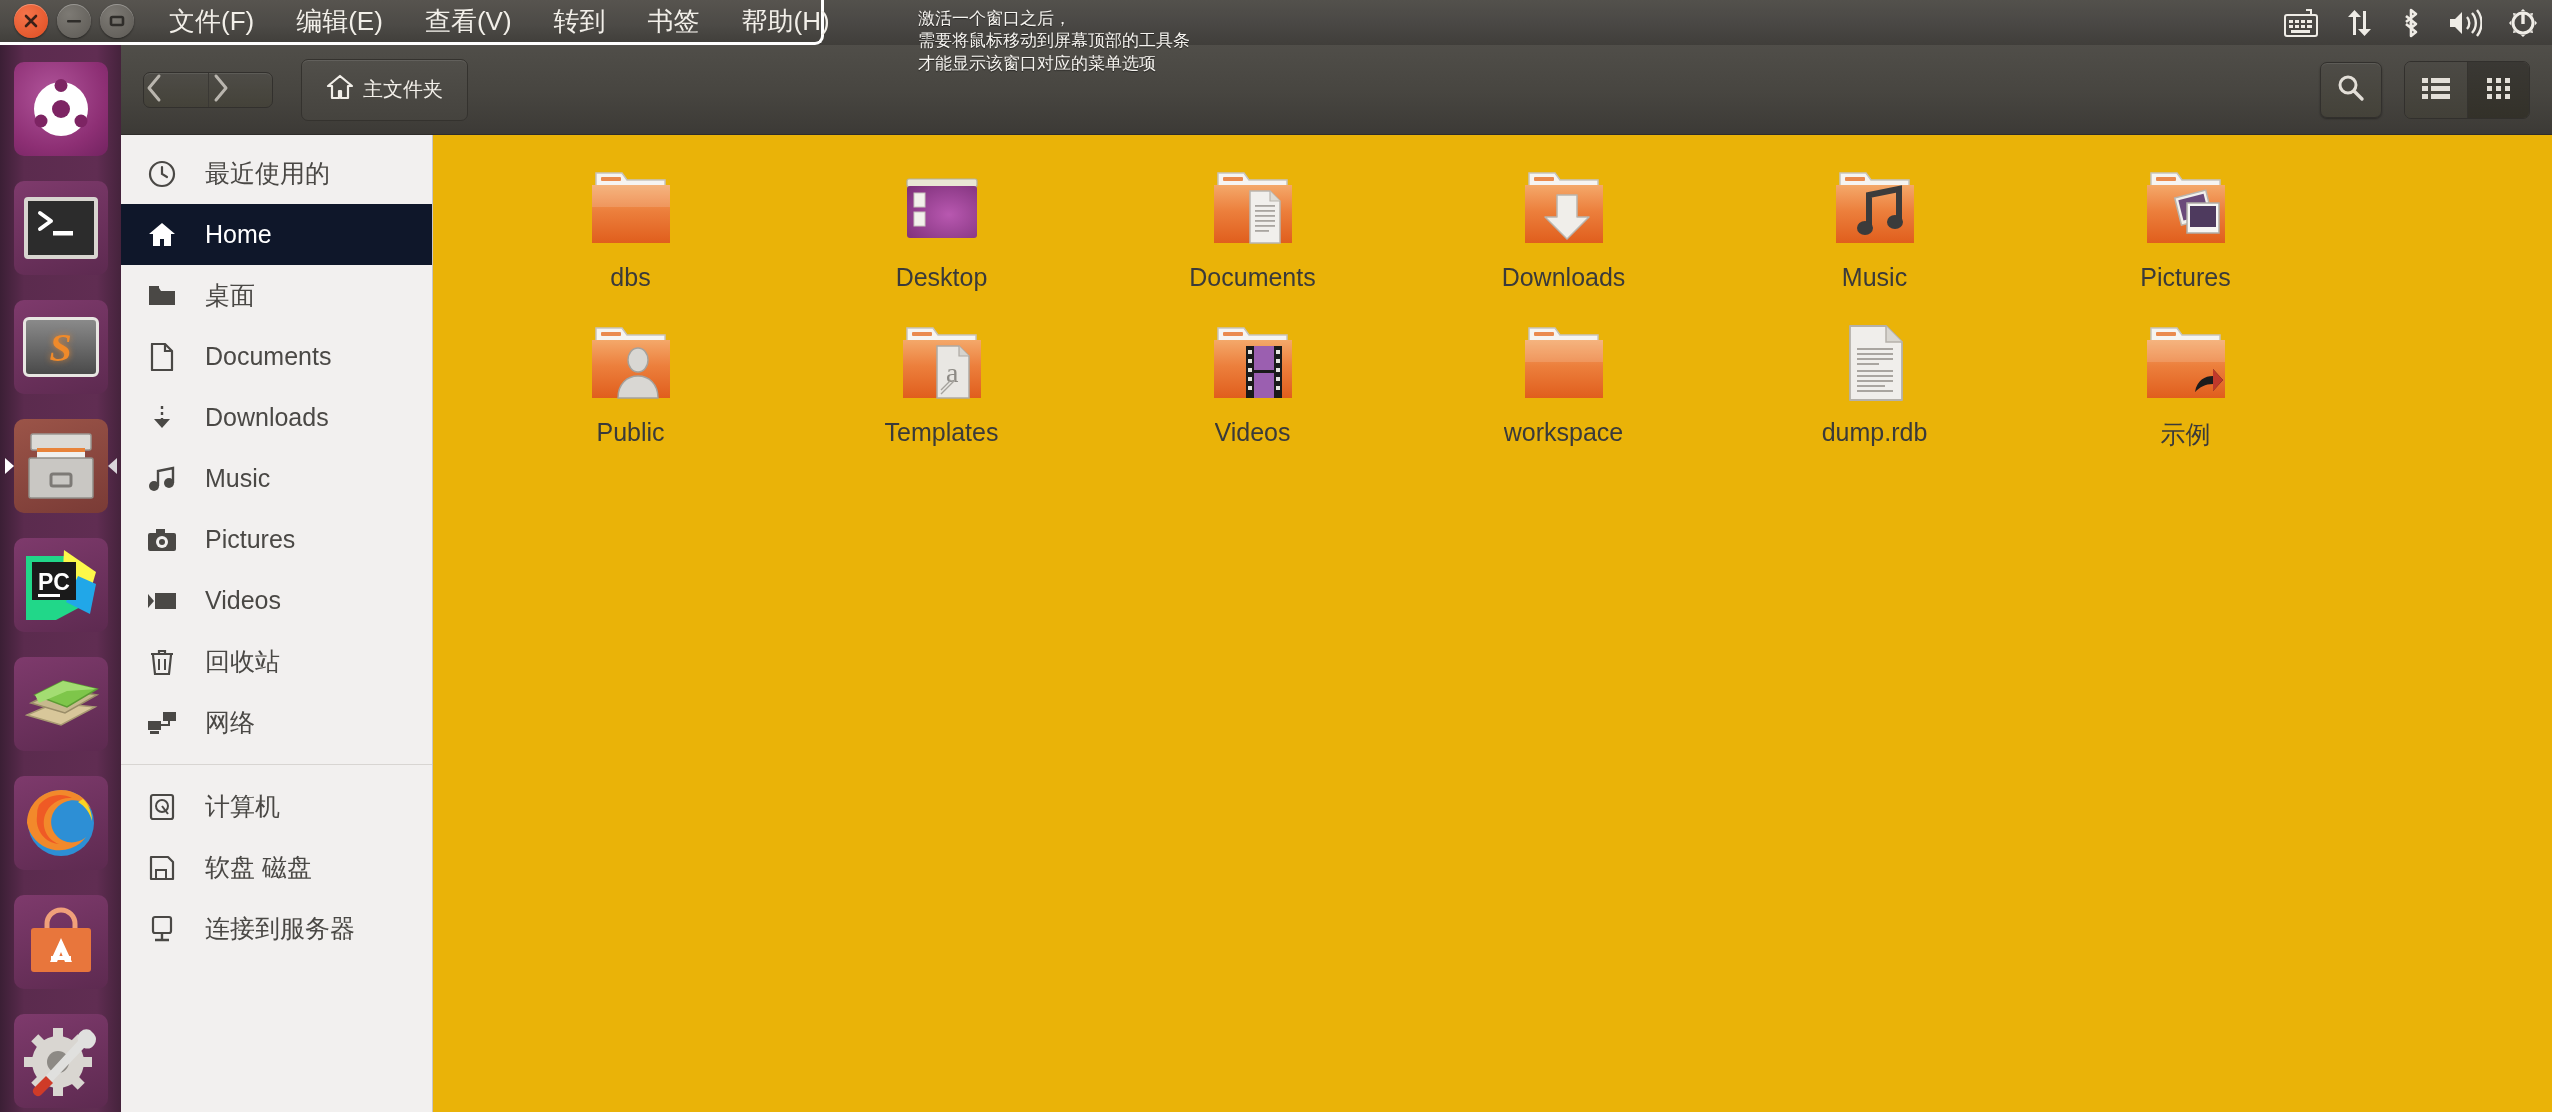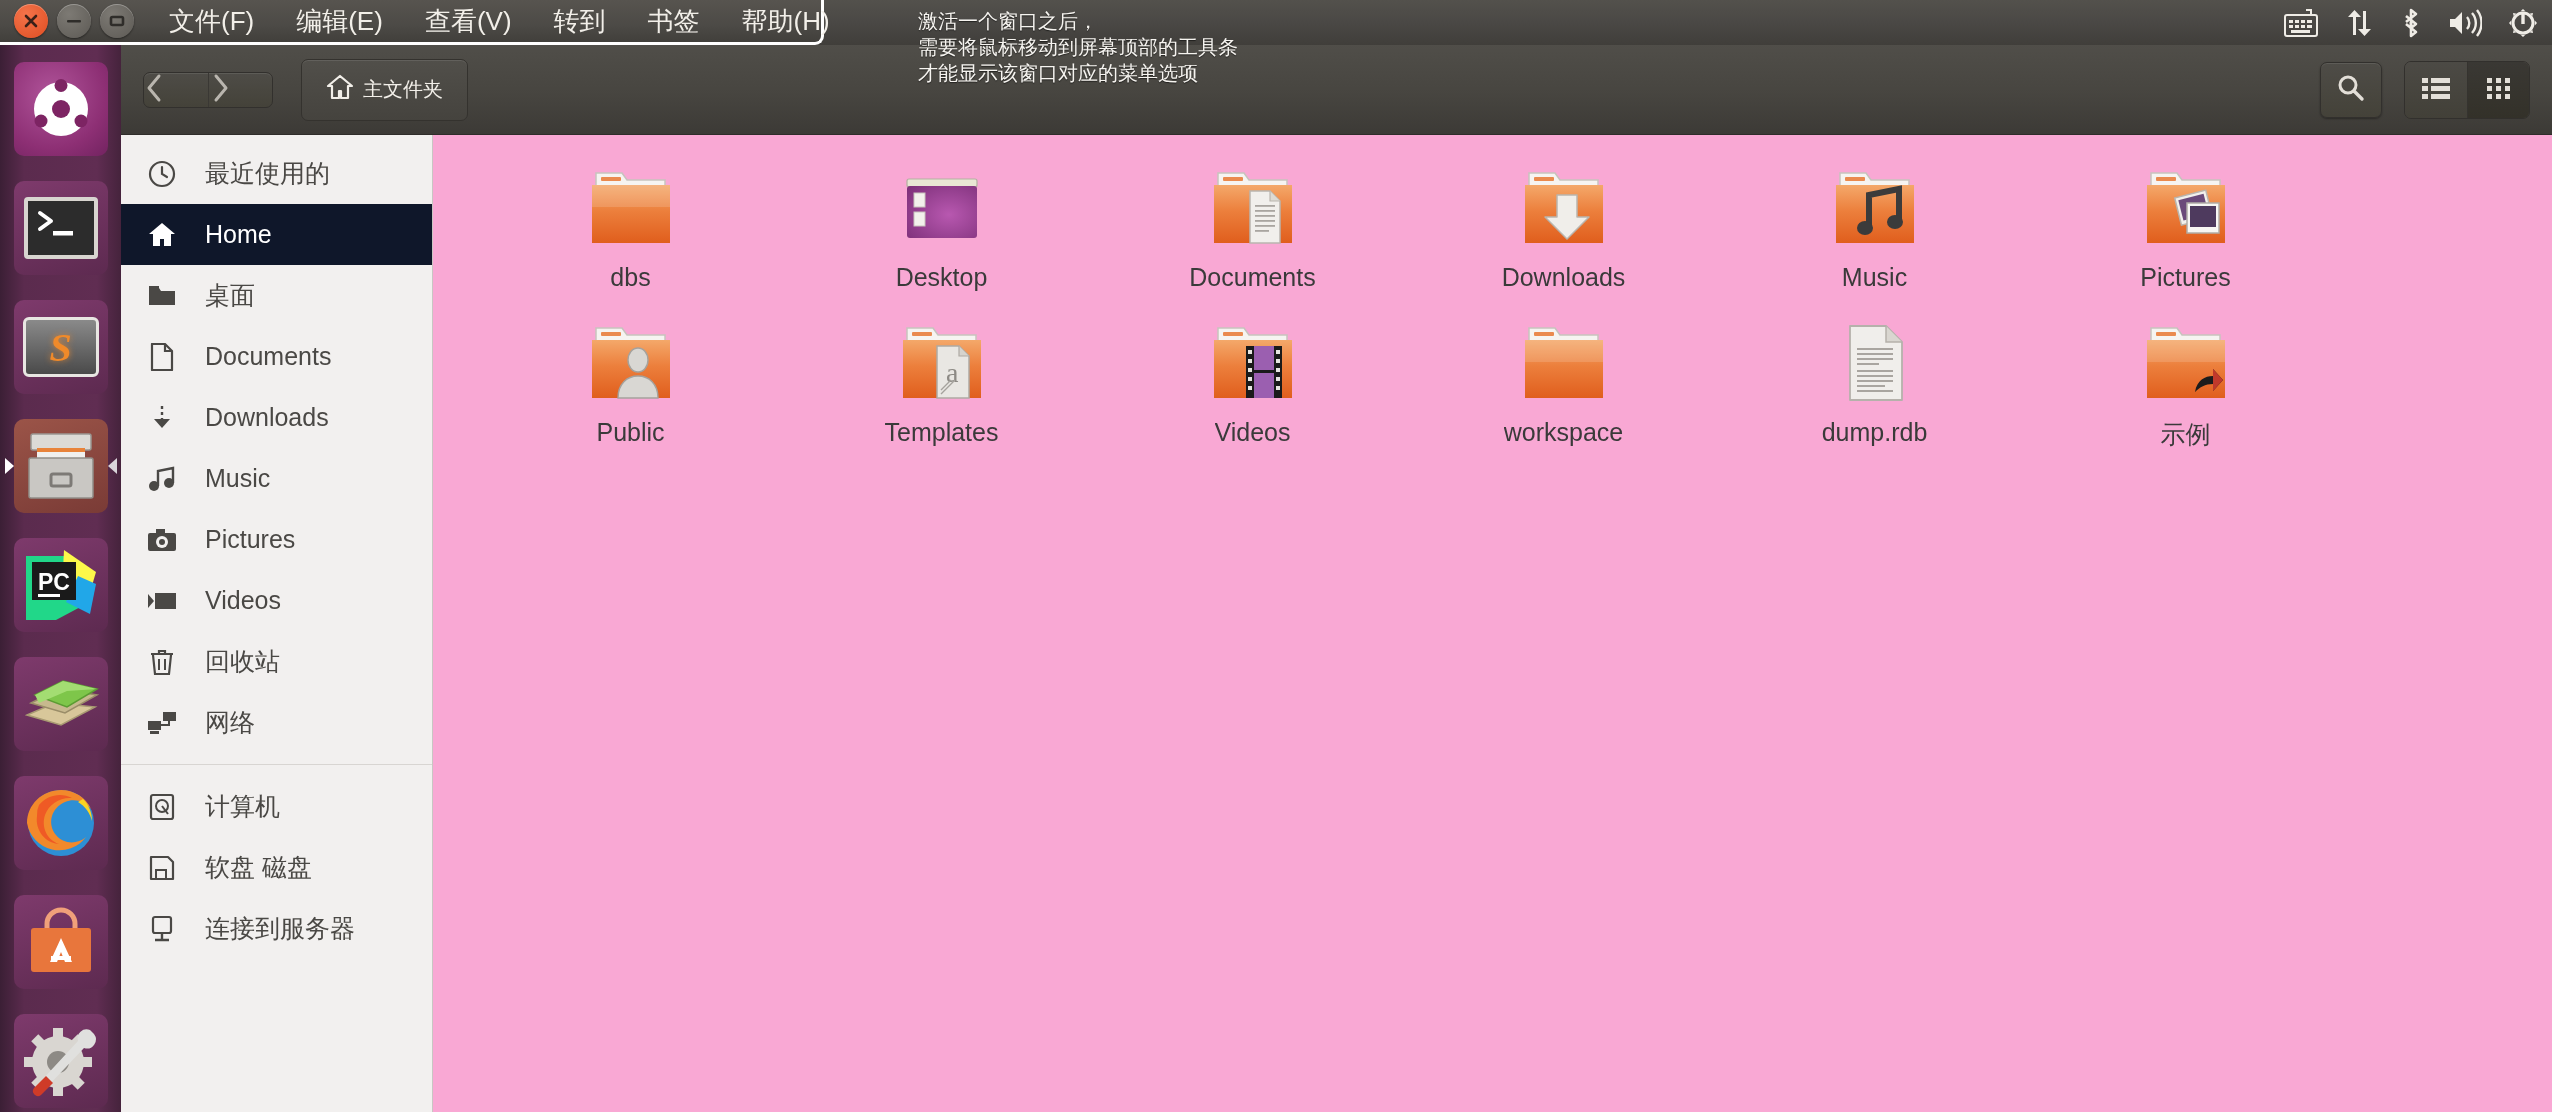--- a/index.html
+++ b/index.html
@@ -46,21 +46,21 @@
 
   .menu-items { display: flex; align-items: center; gap: 16px; }
   .menu-item {
     color: #f2efe9; font-size: 26px; padding: 3px 13px;
     white-space: nowrap; line-height: 1;
   }
 
   
   #annotation {
     position: absolute; left: 918px; top: 8px;
-    color: #f6f4f0; font-size: 20px; line-height: 1.31;
+    color: #f6f4f0; font-size: 17px; line-height: 1.31;
     white-space: pre-line; z-index: 46;
     text-shadow: 0 1px 1px rgba(0,0,0,.55);
   }
 
   
   #tray {
     position: absolute; right: 14px; top: 0; height: 45px;
     display: flex; align-items: center; gap: 26px; z-index: 46;
   }
   #tray .tray-icon { display: flex; align-items: center; justify-content: center; }
@@ -158,21 +158,21 @@
   .place {
     display: flex; align-items: center; gap: 28px;
     height: 61px; padding-left: 26px;
     color: #4a4845; font-size: 25px;
   }
   .place.active { background: #0f172a; color: #ffffff; }
   .place .pi { width: 30px; display: flex; align-items: center; justify-content: center; }
   .place-sep { height: 1px; background: #d8d5d2; margin: 11px 0 11px 0; }
 
   #content {
-    flex: 1; background: #f9a8d4;
+    flex: 1; background: #eab308;
     padding: 22px 0 0 0;
     position: relative;
   }
   .icon-grid {
     display: flex; flex-wrap: wrap;
     align-content: flex-start;
     padding-left: 42px;
   }
   .file-item {
     width: 311px; height: 155px;

